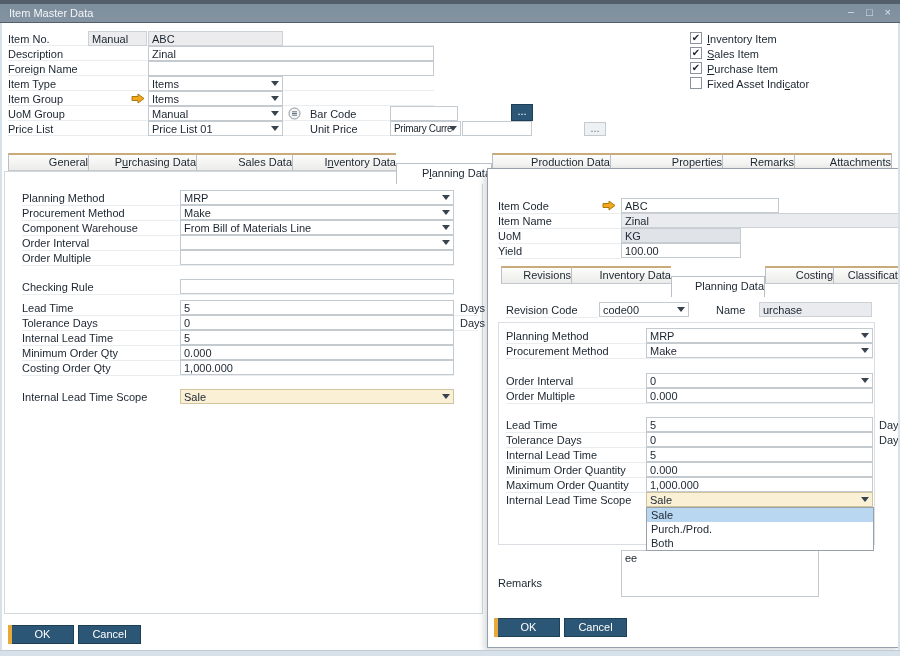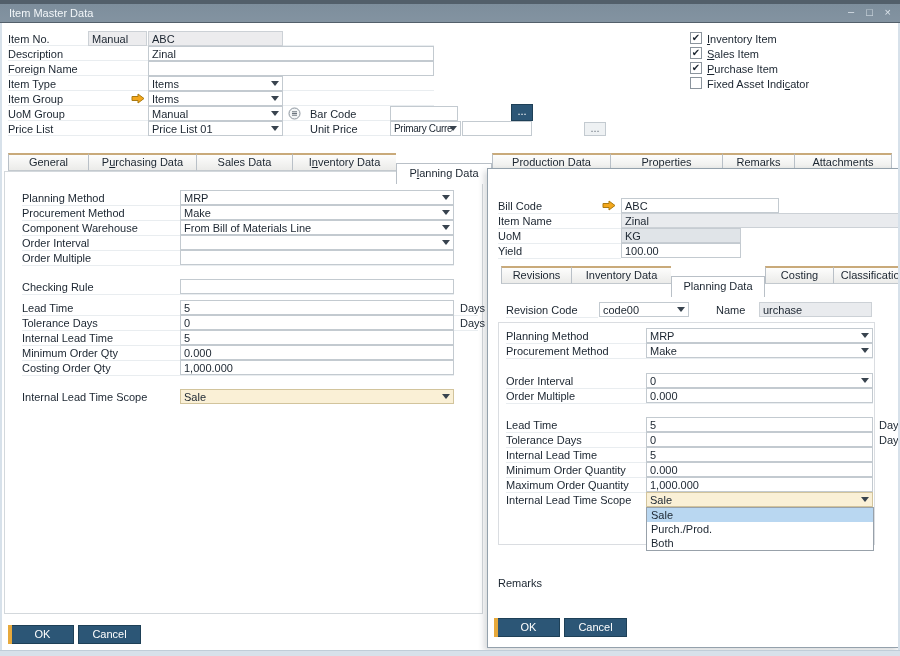--- a/index.html
+++ b/index.html
@@ -15,21 +15,21 @@
   .arr{position:absolute;right:3px;top:4px;width:0;height:0;border-left:4px solid transparent;border-right:4px solid transparent;border-top:5px solid #38434e}
   .hline{position:absolute;height:1px;background:#e9edf0;z-index:0}
   .cb{position:absolute;width:12px;height:12px;background:#fff;border:1px solid #8b949d;font-size:10px;line-height:10px;text-align:center;z-index:1}
   .btn{position:absolute;width:63px;height:19px;background:#2c5676;border:1px solid #1e4057;color:#fff;text-align:center;line-height:17px;z-index:2}
   .goldbar{position:absolute;left:-4px;top:-1px;width:4px;height:19px;background:#e7a93c}
   .mn{text-decoration:underline}
   .titlebar{position:absolute;left:0;top:0;width:900px;height:23px;background:linear-gradient(180deg,#525f6a 0,#525f6a 4px,#7d8e9c 4px,#8393a1 100%);border-bottom:1px solid #68788500;z-index:5}
   .wtitle{position:absolute;left:9px;top:7px;color:#f2f6f9}
   .wbtn{position:absolute;top:6px;color:#dde5ec;font-size:11px;line-height:12px;z-index:6}
   .tabstrip{position:absolute;display:flex;z-index:3}
-  .tab{position:relative;height:18px;margin-top:2px;line-height:15px;text-align:center;background:linear-gradient(#fdfdfc,#ebebe9);border:1px solid #b9c0c7;border-right:none;border-top:2px solid #c9aa7a;border-bottom:1px solid #c3c9ce;overflow:hidden;white-space:nowrap}
+  .tab{position:relative;height:18px;margin-top:2px;line-height:15px;text-align:right;background:linear-gradient(#fdfdfc,#ebebe9);border:1px solid #b9c0c7;border-right:none;border-top:2px solid #c9aa7a;border-bottom:1px solid #c3c9ce;overflow:hidden;white-space:nowrap}
   .tab.last{border-right:1px solid #b9c0c7}
   .tab.active{margin-top:12px;height:21px;background:#fff;border-top:1px solid #b9c0c7;border-right:1px solid #b9c0c7;border-bottom:none;line-height:19px;z-index:4}
   .frame{position:absolute;border:1px solid #d3d8dc;z-index:0}
   .browse-dark{position:absolute;width:22px;height:17px;background:#2c5676;border:1px solid #1e4057;color:#fff;text-align:center;line-height:13px;z-index:1}
   .browse-light{position:absolute;width:22px;height:14px;background:#eef1f3;border:1px solid #c3cad0;color:#6a747e;text-align:center;line-height:10px;z-index:1}
   .small{font-size:10px;letter-spacing:-0.3px}
   .dlg{position:absolute;left:487px;top:168px;width:413px;height:480px;background:#fff;border:1px solid #94a1ac;border-right:none;box-shadow:-3px 3px 6px rgba(40,50,60,.18);z-index:10;overflow:hidden}
   .dlgbar{position:absolute;left:0;top:0;width:100%;height:20px;background:linear-gradient(180deg,#74московская0 0,#7d8e9c 100%);background:#7d8e9c}
   .dlgtitle{position:absolute;left:10px;top:4px;color:#f2f6f9}
   .gbox{position:absolute;border:1px solid #dadde1;z-index:0}
@@ -176,21 +176,21 @@
 <div class="btn" style="left:11px;top:625px"><span class="goldbar"></span><span>OK</span></div>
 <div class="btn" style="left:78px;top:625px"><span>Cancel</span></div>
 
 <div class="dlg">
 
   <div class="hline" style="left:10px;top:44px;width:123px"></div>
   <div class="hline" style="left:10px;top:59px;width:123px"></div>
   <div class="hline" style="left:10px;top:74px;width:123px"></div>
   <div class="hline" style="left:10px;top:89px;width:123px"></div>
 
-  <div class="lbl" style="left:10px;top:31px">Bill Code</div>
+  <div class="lbl" style="left:10px;top:31px">Item Code</div>
   <svg class="abs" style="left:114px;top:31px;z-index:1" width="14" height="11" viewBox="0 0 14 11">
       <path d="M1 3.5h6V1l6 4.5-6 4.5V7.5H1z" fill="#f3a71c" stroke="#aa7a10"></path>
     </svg>
   <div class="fld" style="left:133px;top:29px;width:158px">ABC</div>
 
   <div class="lbl" style="left:10px;top:46px">Item Name</div>
   <div class="fld fill2" style="left:133px;top:44px;width:280px">Zinal</div>
 
   <div class="lbl" style="left:10px;top:61px">UoM</div>
   <div class="fld fill3" style="left:133px;top:59px;width:120px">KG</div>
@@ -256,20 +256,21 @@
   <div class="lbl" style="left:18px;top:325px">Internal Lead Time Scope</div>
   <div class="fld cream" style="left:158px;top:323px;width:227px"><span>Sale</span><span class="arr"></span></div>
 
   <div class="ddlist" style="left:158px;top:338px;width:228px">
     <div class="ddopt sel-hl">Sale</div>
     <div class="ddopt">Purch./Prod.</div>
     <div class="ddopt">Both</div>
   </div>
 
   <div class="lbl" style="left:10px;top:408px">Remarks</div>
+  <div class="ta" style="left:133px;top:381px;width:198px;height:47px">ee</div>
 
   <div class="btn" style="left:9px;top:449px"><span class="goldbar"></span><span>OK</span></div>
   <div class="btn" style="left:76px;top:449px"><span>Cancel</span></div>
 </div>
 
 <div class="edge" style="left:0;top:23px;width:2px;height:633px"></div>
 <div class="edge" style="left:898px;top:23px;width:2px;height:633px"></div>
 <div class="edge" style="left:0;top:650px;width:900px;height:6px;border-top:1px solid #c0cdd8"></div>
 
 </body></html>

